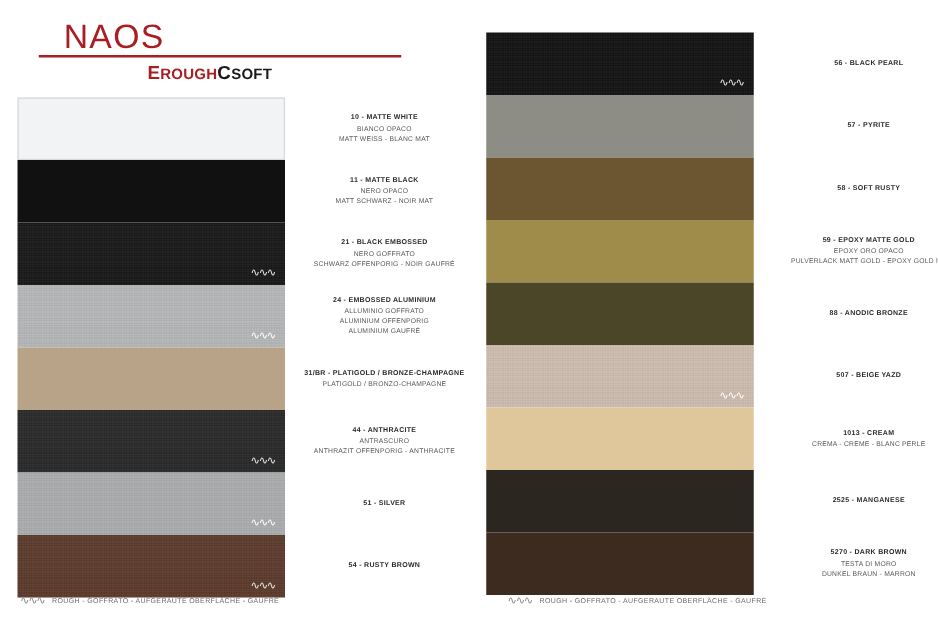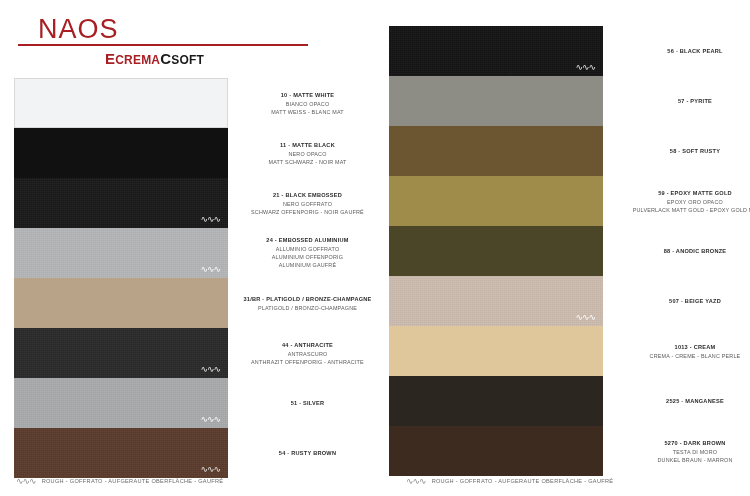--- a/index.html
+++ b/index.html
@@ -6,21 +6,21 @@
   body{
     width:750px;height:496px;
     background:#ffffff;
     font-family:"Liberation Sans", sans-serif;
     overflow:hidden;
     position:relative;
   }
 
   
   #brand-header{
-    position:absolute;left:0;top:0;width:380px;height:72px;
+    position:absolute;left:13px;top:0;width:380px;height:72px;
   }
   #brand-title{
     position:absolute;left:38px;top:14px;
     font-size:27px;font-weight:400;letter-spacing:1px;
     color:#a81f23;
     font-family:"Liberation Sans", sans-serif;
   }
   #brand-rule{
     position:absolute;left:18px;top:44px;width:290px;height:1.6px;
     background:#a81f23;
@@ -99,21 +99,21 @@
     font-size:5.6px;color:#6a6a6a;letter-spacing:.3px;white-space:nowrap;
   }
 </style>
 </head>
 <body>
 
 <div id="brand-header">
   <div id="brand-title">NAOS</div>
   <div id="brand-rule"></div>
   <div id="brand-sub">
-    <span class="epoxy"><span class="small-caps-first">E</span><span class="small-caps-rest">CREMA</span></span><span class="colors"><span class="small-caps-first">C</span><span class="small-caps-rest">SOFT</span></span>
+    <span class="epoxy"><span class="small-caps-first">E</span><span class="small-caps-rest">ROUGH</span></span><span class="colors"><span class="small-caps-first">C</span><span class="small-caps-rest">SOFT</span></span>
   </div>
 </div>
 
 <div class="column" id="column-left">
     <div class="swatch-row" style="top: 78px;">
       <div class="swatch bordered" style="background: rgb(242, 243, 244);"></div>
       <div class="label-block">
         <div class="label-name">10 - MATTE WHITE</div>
         <div class="label-alt">BIANCO OPACO</div>
         <div class="label-alt">MATT WEISS - BLANC MAT</div>

